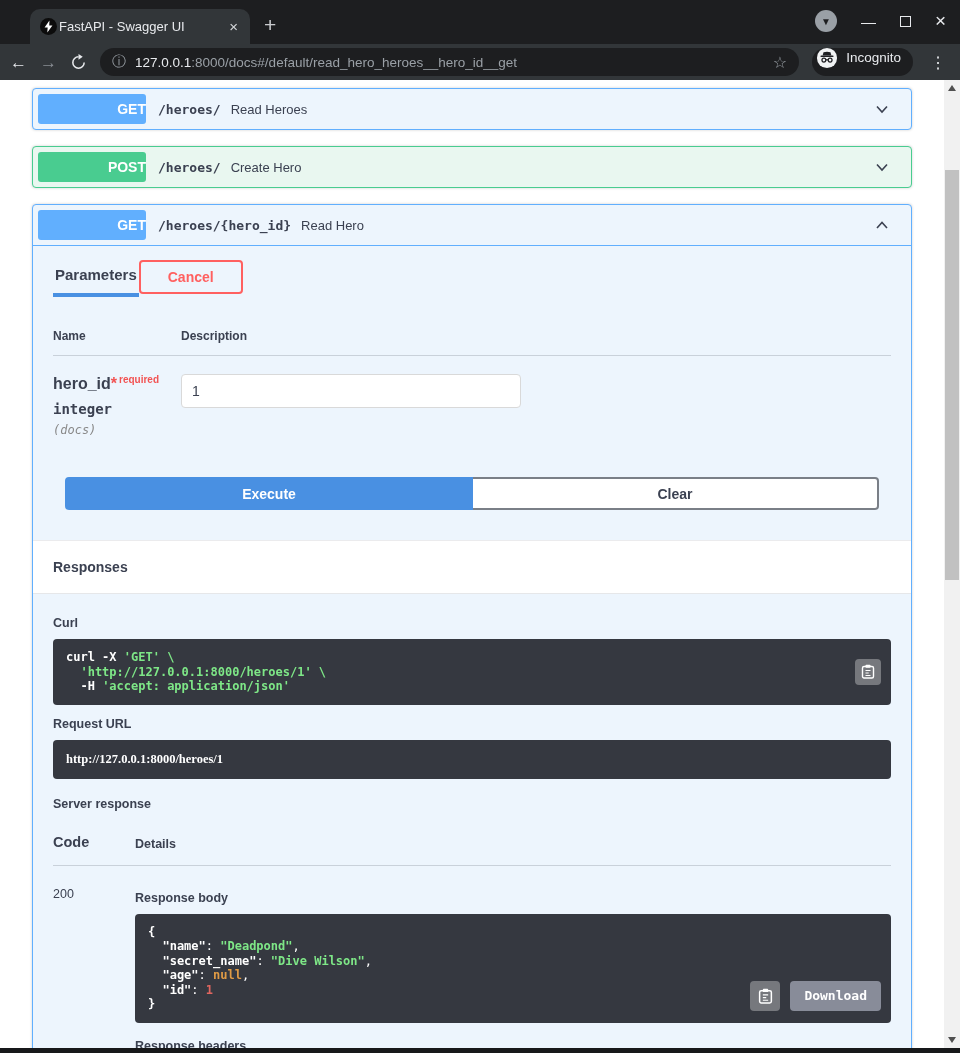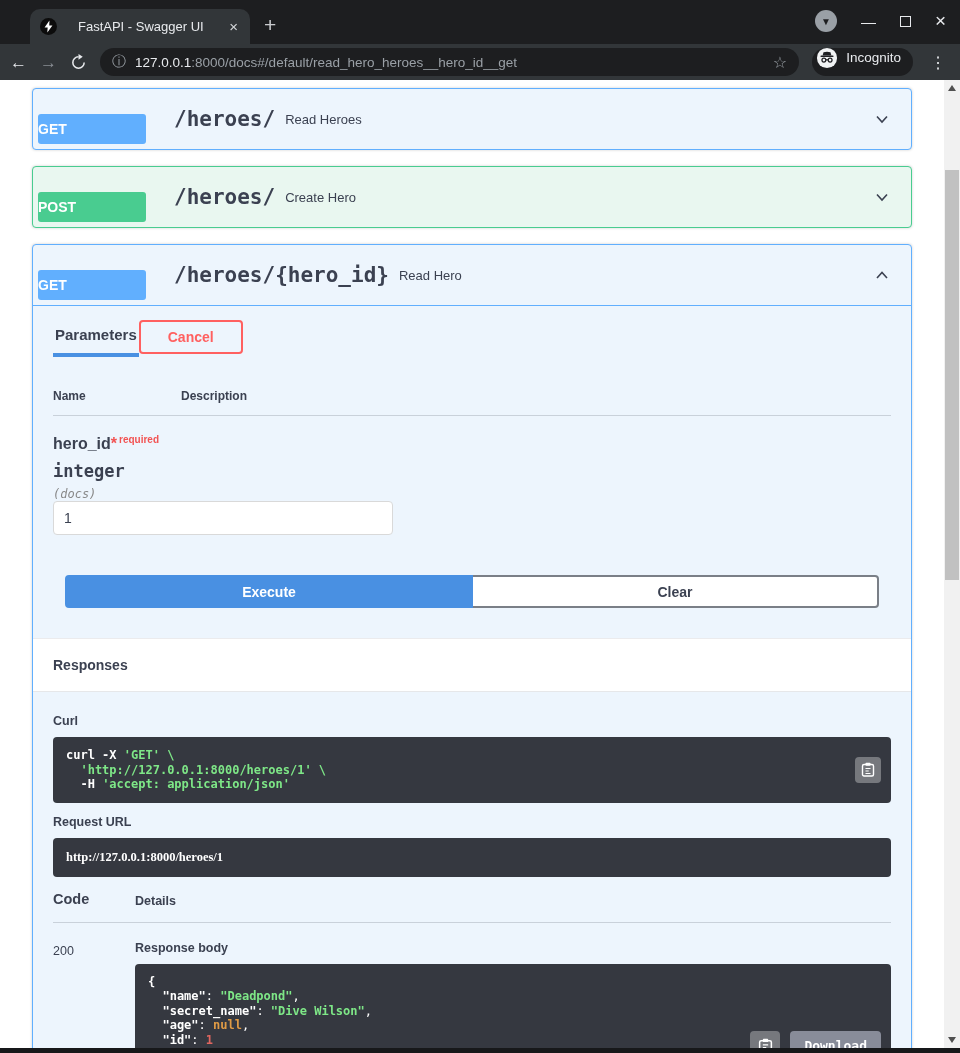--- a/index.html
+++ b/index.html
@@ -2,21 +2,21 @@
 <html style="--c-get: #61affe; --c-post: #49cc90; --c-execute: #4990e2; --c-cancel: #ff6060; --c-text: #3b4151; --c-code_bg: #353840; --c-code_green: #7ee787; --c-code_orange: #e09b45; --c-code_red: #e0665f; --c-download_bg: #888c99;"><head>
 <meta charset="utf-8">
 <style>
   * { box-sizing: border-box; margin: 0; padding: 0; }
   html,body { width:960px; height:1053px; overflow:hidden; }
   body { font-family:"Liberation Sans", sans-serif; background:#fff; position:relative; }
 
   
   .frame { height:44px; background:#1d1e20; position:relative; }
   .tab { position:absolute; left:30px; top:9px; width:220px; height:35px; background:#323639;
-         border-radius:10px 10px 0 0; display:flex; align-items:center; padding:0 10px; gap:21px; }
+         border-radius:10px 10px 0 0; display:flex; align-items:center; padding:0 10px; gap:2px; }
   .favicon { width:17px; height:17px; flex:0 0 auto; }
   .tab-title { color:#e8eaed; font-size:13px; flex:1; white-space:nowrap; overflow:hidden; }
   .tab-close { color:#d5d7da; font-size:15px; cursor:pointer; padding:0 2px; }
   .newtab { position:absolute; left:264px; top:14px; color:#c9cbce; font-size:21px; font-weight:300; cursor:pointer; line-height:1; }
   .win-controls { position:absolute; right:14px; top:10px; display:flex; gap:24px; align-items:center; }
   .circle-caret { width:22px; height:22px; border-radius:50%; background:#9aa0a6; display:flex; align-items:center; justify-content:center; color:#1d1e20; font-size:10px; }
   .wc { color:#e8eaed; font-size:15px; cursor:pointer; }
   .wc-max { width:11px; height:11px; border:1.5px solid #e8eaed; }
 
   .toolbar { height:36px; background:#323639; display:flex; align-items:center; padding:0 10px; gap:13px; }
@@ -33,40 +33,40 @@
 
   
   .page { position:relative; height:973px; background:#fff; overflow:hidden; }
   .content { width:880px; margin-left:32px; padding-top:8px; color:var(--c-text,#3b4151); }
 
   .opblock { border:1px solid; border-radius:4px; margin-bottom:16px; box-shadow:0 0 3px rgba(0,0,0,.19); }
   .opblock.get  { border-color:var(--c-get,#61affe);  background:#edf5fd; }
   .opblock.post { border-color:var(--c-post,#49cc90); background:#e9f7f0; }
   .opblock-summary { display:flex; align-items:center; padding:5px; gap:0; cursor:pointer; }
   .opblock.is-open > .opblock-summary { border-bottom:1px solid var(--c-get,#61affe); }
-  .method-badge { min-width:108px; text-align:left; padding:7px 0; border-radius:3px; color:#fff; font-weight:bold; font-size:14px;margin-top:20px; }
+  .method-badge { min-width:108px; text-align:right; padding:7px 0; border-radius:3px; color:#fff; font-weight:bold; font-size:14px; }
   .get  .method-badge { background:var(--c-get,#61affe); }
   .post .method-badge { background:var(--c-post,#49cc90); }
-  .opblock-path { font-family:"DejaVu Sans Mono","Liberation Mono",monospace; font-weight:bold; font-size:21px; color:var(--c-text,#3b4151); padding:0 10px 0 28px; }
+  .opblock-path { font-family:"DejaVu Sans Mono","Liberation Mono",monospace; font-weight:bold; font-size:13px; color:var(--c-text,#3b4151); padding:0 10px 0 12px; }
   .opblock-desc { font-size:13px; color:var(--c-text,#3b4151); flex:1; }
   .chevron { margin-right:14px; display:flex; cursor:pointer; }
 
   .tab-header { display:flex; justify-content:flex-start; align-items:flex-start; padding:12px 20px 0; }
   .tab-item { font-size:15px; font-weight:bold; color:var(--c-text,#3b4151); padding:8px 2px 10px; border-bottom:4px solid var(--c-execute,#4990e2); cursor:pointer; }
   .btn-cancel { background:transparent; border:2px solid var(--c-cancel,#ff6060); color:var(--c-cancel,#ff6060);
                 font-weight:bold; font-size:14px; padding:7px 27px; border-radius:4px; cursor:pointer; margin-top:2px; font-family:inherit; }
 
   .table-area { padding:18px 20px 0; }
   .table-head { display:flex; font-size:12px; font-weight:bold; padding:14px 0 12px; border-bottom:1px solid rgba(59,65,81,.2); }
   .col-name { width:128px; }
-  .param-row { display:flex; padding:18px 0 26px;flex-direction:column; }
+  .param-row { display:flex; padding:18px 0 26px; }
   .param-name { font-size:16px; font-weight:bold; }
   .required-star { color:#f25353; font-weight:bold; }
   .required-label { color:#f25353; font-size:10px; vertical-align:6px; margin-left:2px; }
-  .param-type { font-family:"DejaVu Sans Mono","Liberation Mono",monospace; font-weight:bold; font-size:17px; margin-top:8px; }
+  .param-type { font-family:"DejaVu Sans Mono","Liberation Mono",monospace; font-weight:bold; font-size:14px; margin-top:8px; }
   .param-in { font-family:"DejaVu Sans Mono","Liberation Mono",monospace; font-style:italic; font-size:12px; color:#888; margin-top:6px; }
   .param-input { width:340px; height:34px; border:1px solid #d9d9d9; border-radius:4px; padding:0 10px; font-size:14px; color:var(--c-text,#3b4151); background:#fff; font-family:inherit; }
 
   .execute-wrapper { padding:14px 32px 28px; display:flex; }
   .btn-execute { flex:1; height:33px; background:var(--c-execute,#4990e2); border:2px solid var(--c-execute,#4990e2);
                  color:#fff; font-weight:bold; font-size:14px; border-radius:4px 0 0 4px; cursor:pointer; font-family:inherit; }
   .btn-clear { flex:1; height:33px; background:#fff; border:2px solid #7a7f87; border-left:none; color:var(--c-text,#3b4151);
                font-weight:bold; font-size:14px; border-radius:0 4px 4px 0; cursor:pointer; font-family:inherit; }
 
   .responses-band { background:#fff; padding:18px 20px; border-top:1px solid rgba(59,65,81,.1); border-bottom:1px solid rgba(59,65,81,.12); margin-top:2px; }
@@ -87,21 +87,21 @@
               background:rgba(255,255,255,.32); border:none; display:flex; align-items:center; justify-content:center; cursor:pointer; }
   .request-url-block { background:var(--c-code_bg,#353840); border-radius:4px; color:#fff; font-weight:bold;
                 font-family:Liberation Serif, serif; font-size:12.5px; padding:12px 13px; }
 
   .sr-head { display:flex; font-weight:bold; padding:14px 0 14px; border-bottom:1px solid rgba(59,65,81,.2); }
   .sr-head .code-h { width:82px; font-size:14.5px; }
   .sr-head .details-h { font-size:12.5px; padding-top:3px; }
   .sr-row { display:flex; padding-top:18px; }
   .sr-code { width:82px; font-size:12.5px; padding-top:3px; }
   .sr-details { flex:1; }
-  .sr-details .section-label:first-child { margin-top:0; }
+  .sr-details .section-label:first-child { margin-top:7px; }
   .body-actions { position:absolute; right:10px; bottom:12px; display:flex; gap:10px; align-items:stretch; }
   .copy-btn2 { position:static; transform:none; width:30px; height:30px; }
   .download-btn { background:var(--c-download_bg,#888c99); color:#fff; font-weight:bold; font-size:13px;
                   border:none; border-radius:4px; padding:0 14px; cursor:pointer; font-family:inherit; height:30px; }
   .headers-block { padding-right:13px; }
 
   
   .scrollbar { position:absolute; top:0; right:0; width:16px; height:100%; background:#f1f1f1; }
   .sb-arrow { position:absolute; left:0; width:16px; height:16px; display:flex; align-items:center; justify-content:center; cursor:pointer; }
   .sb-arrow.up { top:0; } .sb-arrow.down { bottom:5px; }
@@ -239,20 +239,21 @@
                 <rect x="1.5" y="2.5" width="11" height="11.5" rx="1.5" fill="none" stroke="#fff" stroke-width="1.4"></rect>
                 <rect x="4.5" y="0.8" width="5" height="3" rx="0.8" fill="#fff"></rect>
                 <path d="M4.5 6.5 h5 M4.5 9 h3.2 M4.5 11.5 h5" stroke="#fff" stroke-width="1.1"></path>
               </svg>
             </button>
           </div>
 
           <div class="section-label">Request URL</div>
           <div class="request-url-block">http://127.0.0.1:8000/heroes/1</div>
 
+          <div class="section-label" style="margin-top:18px;">Server response</div>
 
           <div class="sr-head">
             <span class="code-h">Code</span>
             <span class="details-h">Details</span>
           </div>
 
           <div class="sr-row">
             <div class="sr-code">200</div>
             <div class="sr-details">
               <div class="section-label">Response body</div>

